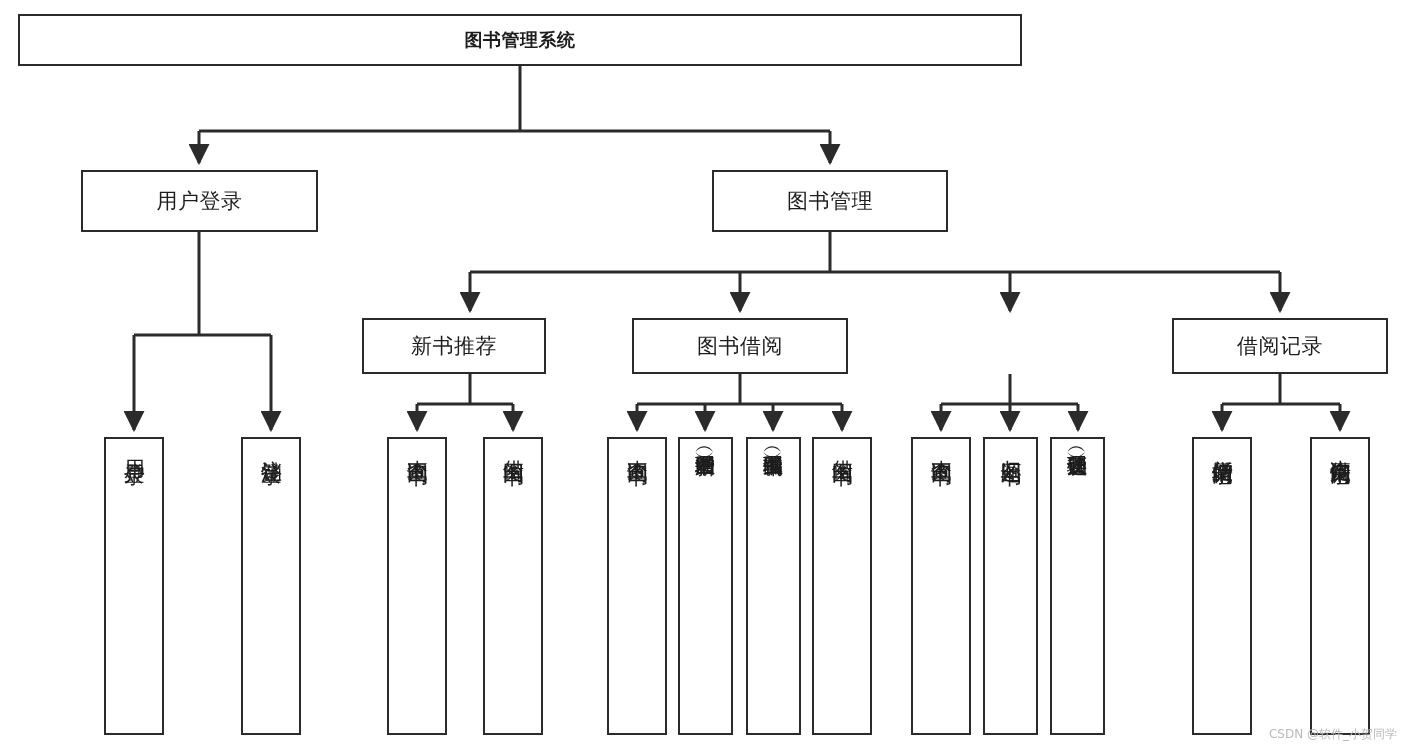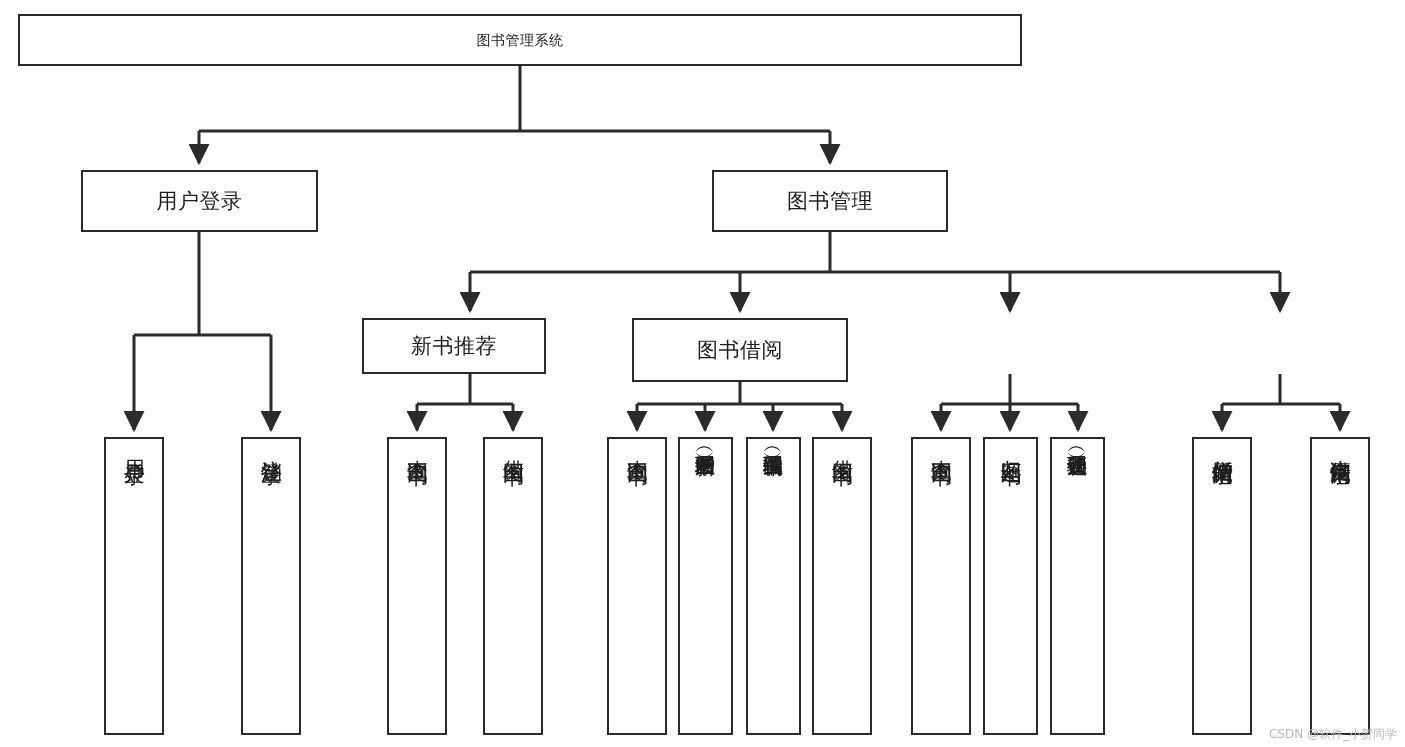--- a/index.html
+++ b/index.html
@@ -40,21 +40,22 @@
     text-align: center;
     line-height: 1.05;
     letter-spacing: 0.5px;
   }
   
   .node.horiz .node-label {
     writing-mode: horizontal-tb;
     font-size: 21px;
   }
   .node.root .node-label {
-    font-size: 14px;
+    font-size: 18px;
+    font-weight: bold;
   }
   
   .node.vert {
     align-items: flex-start;
     justify-content: center;
     padding-top: 4px;
   }
   .node.vert .node-label {
     writing-mode: vertical-rl;
     text-orientation: upright;
@@ -149,25 +150,28 @@
   </div>
 
   <div class="node horiz" style="left:712px; top:170px; width:236px; height:62px;align-items:center;">
     <span class="node-label">图书管理</span>
   </div>
 
   <div class="node horiz" style="left:362px; top:318px; width:184px; height:56px;">
     <span class="node-label">新书推荐</span>
   </div>
 
-  <div class="node horiz" style="left:632px; top:318px; width:216px; height:64px;justify-content:center;">
+  <div class="node horiz" style="left:632px; top:318px; width:216px; height:56px;justify-content:center;">
     <span class="node-label">图书借阅</span>
   </div>
 
 
+  <div class="node horiz" style="left:1172px; top:318px; width:216px; height:56px;">
+    <span class="node-label">借阅记录</span>
+  </div>
 
   <div class="node vert" style="left:104px; top:437px; width:60px; height:298px;">
     <span class="node-label">用户登录</span>
   </div>
 
   <div class="node vert" style="left:241px; top:437px; width:60px; height:298px;">
     <span class="node-label">注销登录</span>
   </div>
 
   <div class="node vert" style="left:387px; top:437px; width:60px; height:298px;">

